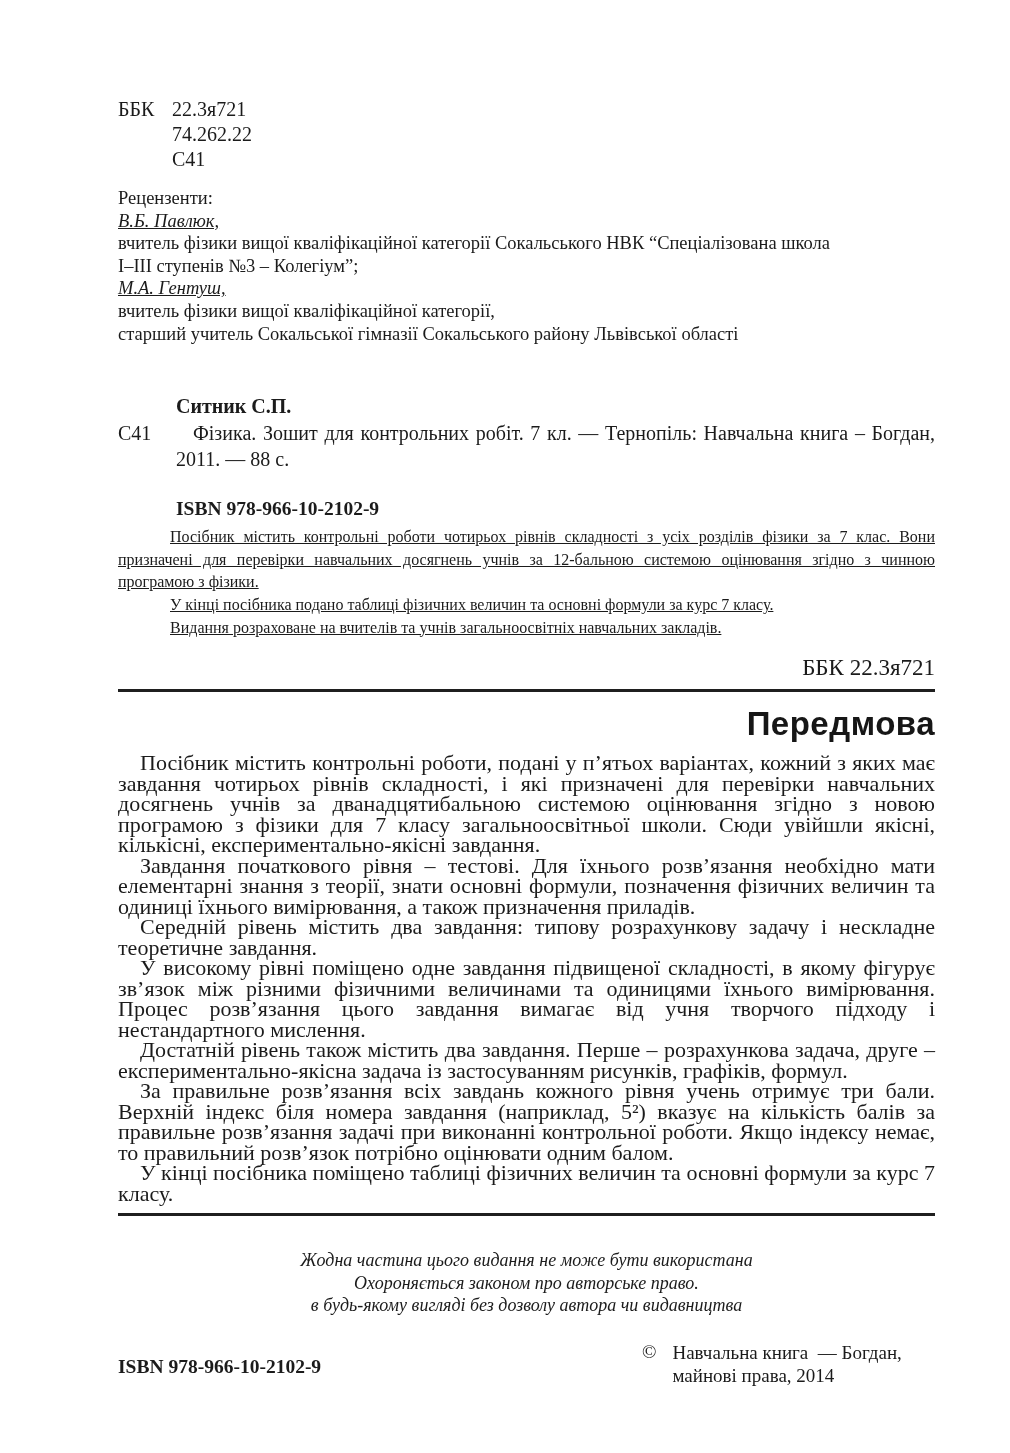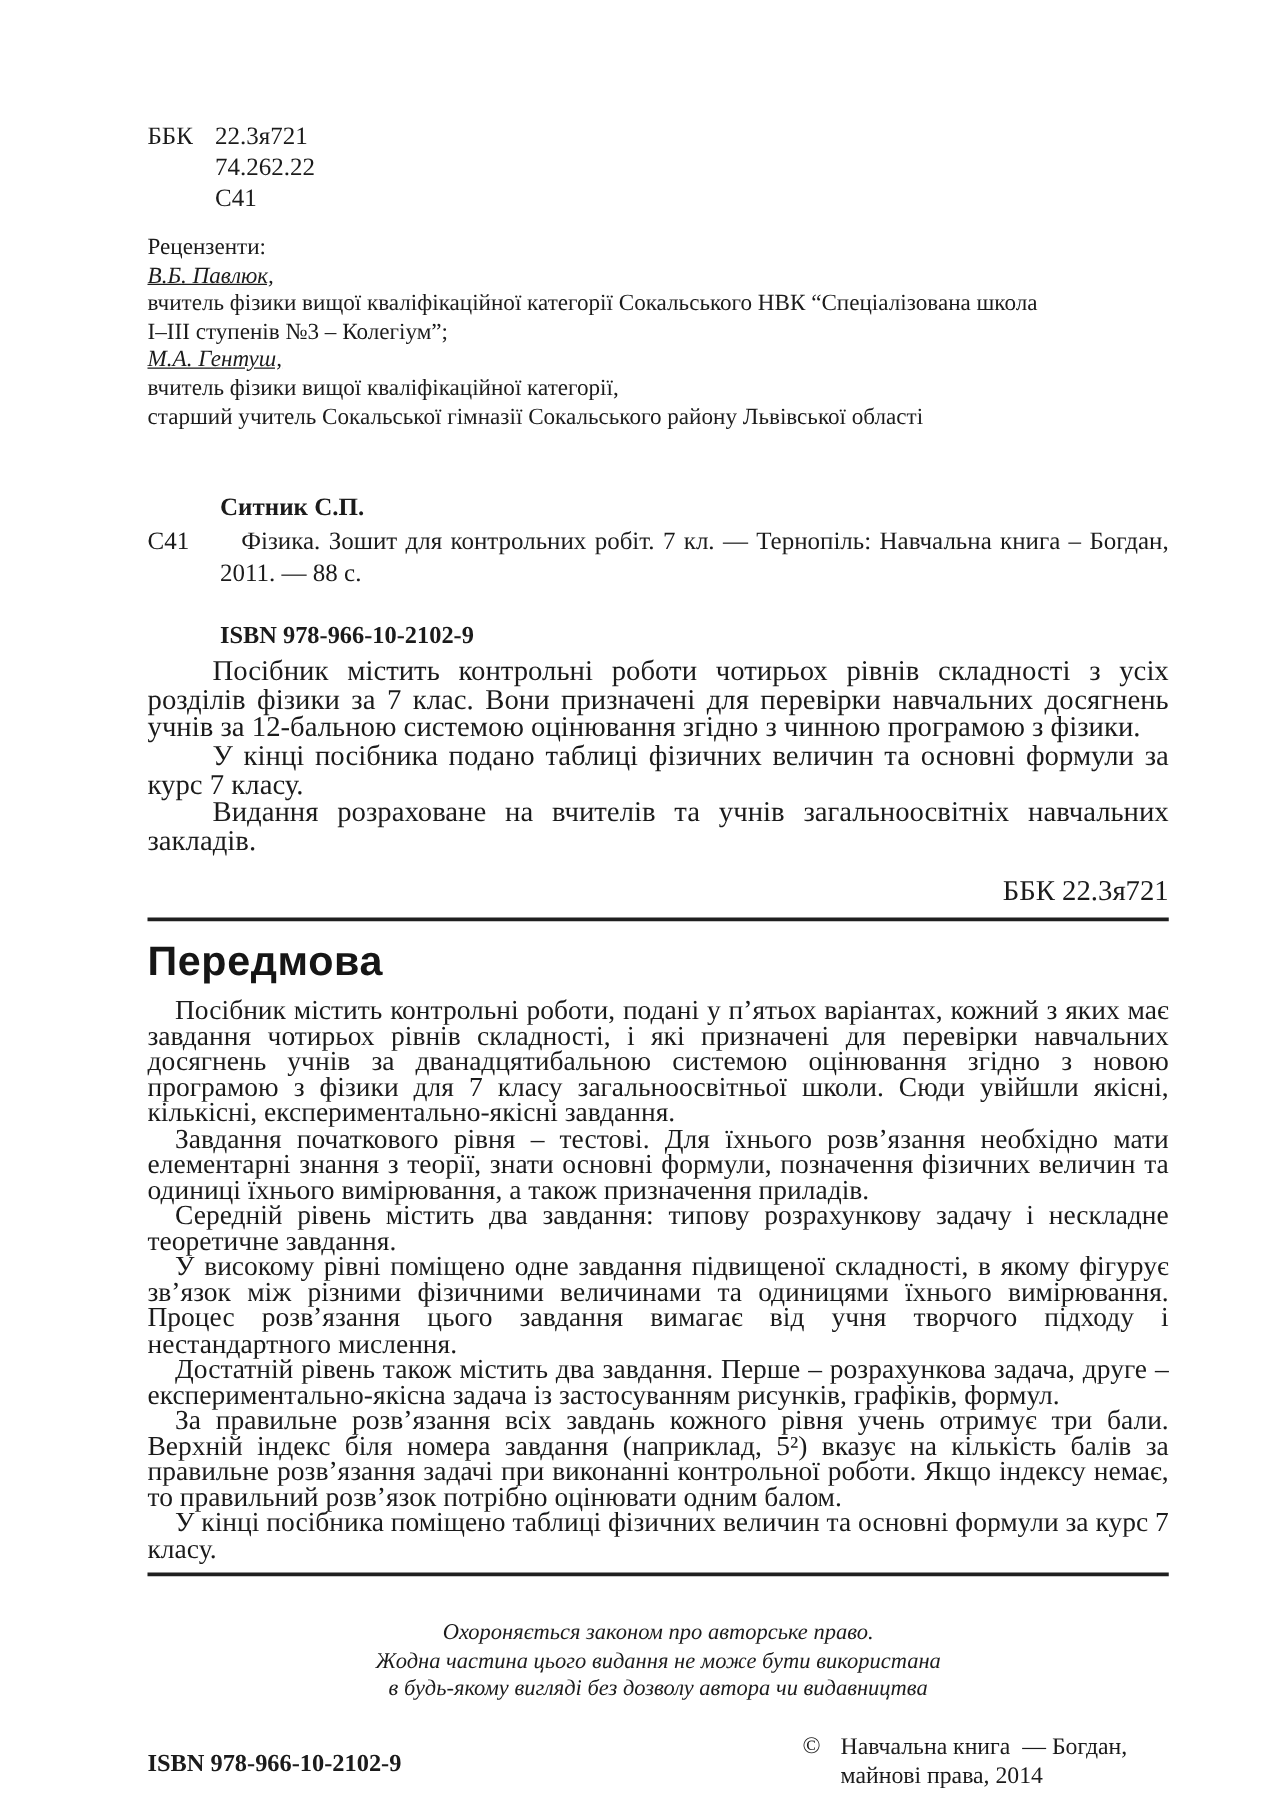--- a/index.html
+++ b/index.html
@@ -28,38 +28,38 @@
 
   
   .catalog { margin-top: 48px; font-size: 20px; line-height: 26px; }
   .catalog-author { margin-left: 58px; font-weight: bold; }
   .catalog-body { position: relative; margin-left: 58px; margin-top: 1px; }
   .catalog-code { position: absolute; left: -58px; top: 0; }
   .catalog-text { margin: 0; text-indent: 17px; text-align: justify; }
 
   .isbn-line { margin-left: 58px; margin-top: 26px; font-size: 19.5px; font-weight: bold; }
 
-  .annotation { margin-top: 6px; font-size: 23px; line-height: 22.6px; text-align: justify; }
+  .annotation { margin-top: 6px; font-size: 16px; line-height: 22.6px; text-align: justify; text-decoration: underline; }
   .annotation p { margin: 0; text-indent: 52px; }
 
   .bbk-right { margin-top: 16px; text-align: right; font-size: 23px; }
 
   hr.rule {
     border: none; height: 0;
     border-top: 3px solid #1f1f1f;
     margin: 8px 0 0 0;
   }
 
   .preface-title {
     margin: 12px 0 0 0;
     font-family: "Liberation Sans", sans-serif;
     font-weight: bold;
     font-size: 33px;
     line-height: 40px;
-    text-align: left;
+    text-align: right;
     color: #161616;
     letter-spacing: 0.5px;
   }
 
   .preface { margin-top: 9px; font-size: 22px; line-height: 20.5px; text-align: justify; }
   .preface p { margin: 0; text-indent: 22px; }
 
   hr.rule-2 { margin-top: 9px; }
 
   .copyright-notice {
@@ -128,22 +128,22 @@
     <p>Середній рівень містить два завдання: типову розрахункову задачу і нескладне теоретичне завдання.</p>
     <p>У високому рівні поміщено одне завдання підвищеної складності, в якому фігурує зв’язок між різними фізичними величинами та одиницями їхнього вимірювання. Процес розв’язання цього завдання вимагає від учня творчого підходу і нестандартного мислення.</p>
     <p>Достатній рівень також містить два завдання. Перше – розрахункова задача, друге – експериментально-якісна задача із застосуванням рисунків, графіків, формул.</p>
     <p>За правильне розв’язання всіх завдань кожного рівня учень отримує три бали. Верхній індекс біля номера завдання (наприклад, 5²) вказує на кількість балів за правильне розв’язання задачі при виконанні контрольної роботи. Якщо індексу немає, то правильний розв’язок потрібно оцінювати одним балом.</p>
     <p>У кінці посібника поміщено таблиці фізичних величин та основні формули за курс 7 класу.</p>
   </div>
 
   <hr class="rule rule-2">
 
   <div class="copyright-notice">
+    <div>Жодна частина цього видання не може бути використана</div>
     <div>Охороняється законом про авторське право.</div>
-    <div>Жодна частина цього видання не може бути використана</div>
     <div>в будь-якому вигляді без дозволу автора чи видавництва</div>
   </div>
 
   <div class="footer">
     <div class="footer-isbn">ISBN 978-966-10-2102-9</div>
     <div class="footer-copyright">
       <span class="copy-symbol">©</span>
       <div class="publisher-lines">
         <div>Навчальна книга &nbsp;— Богдан,</div>
         <div>майнові права, 2014</div>

